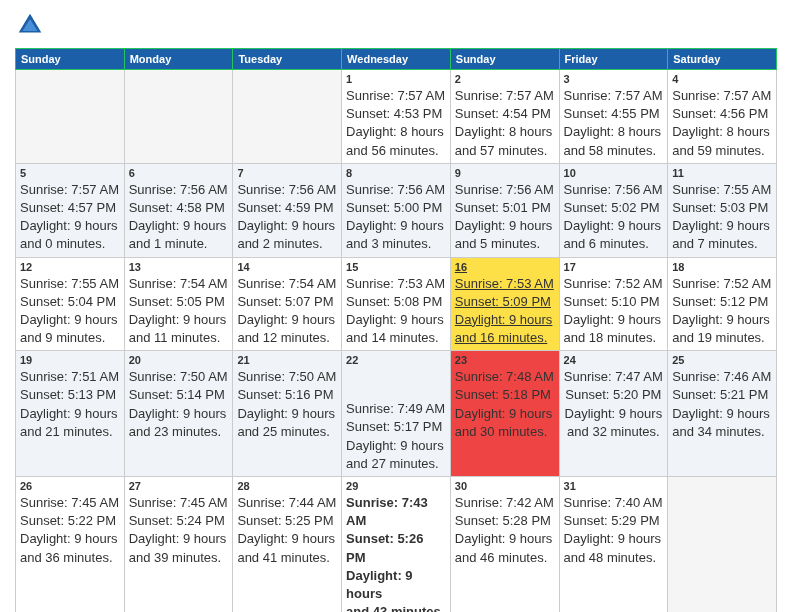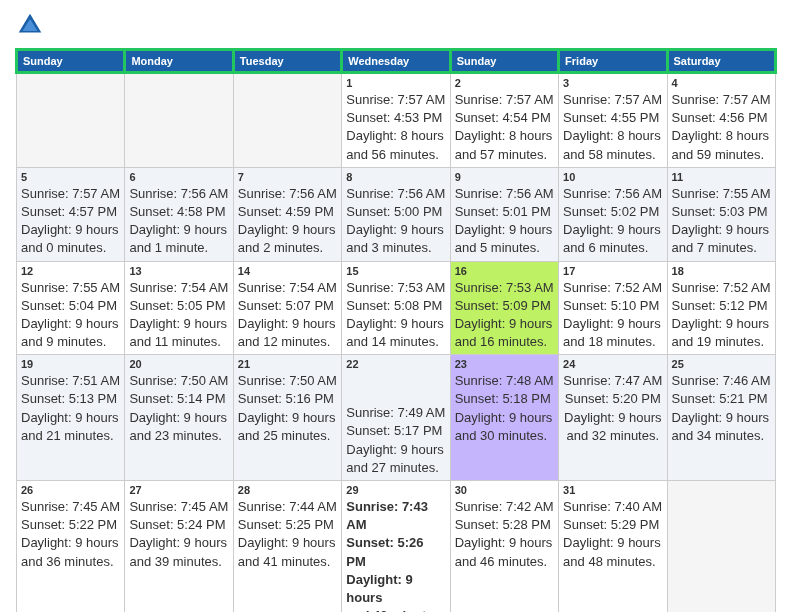--- a/index.html
+++ b/index.html
@@ -62,21 +62,21 @@
       border-collapse: collapse;
       table-layout: fixed;
     }
     .calendar th {
       background: #1a5fa8;
       color: #fff;
       font-size: 11px;
       font-weight: bold;
       padding: 4px 5px;
       text-align: left;
-      border: 3px solid #22c55e;
+      border: 1px solid #22c55e;
     }
     .calendar td {
       border: 1px solid #ccc;
       vertical-align: top;
       padding: 3px 4px;
       height: 80px;
       font-size: 9px;
       color: #333;
       background: #fff;
     }
@@ -237,21 +237,21 @@
 Daylight: 9 hours
 and 12 minutes.</div>
           </td>
           <td style="background: rgb(255, 255, 255);">
             <div class="day-number">15</div>
             <div class="day-info" style="white-space: pre-line;">Sunrise: 7:53 AM
 Sunset: 5:08 PM
 Daylight: 9 hours
 and 14 minutes.</div>
           </td>
-          <td style="background: #bef264;">
+          <td style="background: #fde047; text-decoration: underline;">
             <div class="day-number">16</div>
             <div class="day-info" style="white-space: pre-line;">Sunrise: 7:53 AM
 Sunset: 5:09 PM
 Daylight: 9 hours
 and 16 minutes.</div>
           </td>
           <td style="background: rgb(255, 255, 255);">
             <div class="day-number">17</div>
             <div class="day-info" style="white-space: pre-line;">Sunrise: 7:52 AM
 Sunset: 5:10 PM
@@ -288,21 +288,21 @@
 Daylight: 9 hours
 and 25 minutes.</div>
           </td>
           <td style="background: rgb(240, 244, 248);">
             <div class="day-number">22</div>
             <div class="day-info" style="white-space: pre-line; margin-top: 34px;">Sunrise: 7:49 AM
 Sunset: 5:17 PM
 Daylight: 9 hours
 and 27 minutes.</div>
           </td>
-          <td style="background: #c4b5fd;">
+          <td style="background: #ef4444;">
             <div class="day-number">23</div>
             <div class="day-info" style="white-space: pre-line;">Sunrise: 7:48 AM
 Sunset: 5:18 PM
 Daylight: 9 hours
 and 30 minutes.</div>
           </td>
           <td style="background: rgb(240, 244, 248);">
             <div class="day-number">24</div>
             <div class="day-info" style="white-space: pre-line; text-align: center;">Sunrise: 7:47 AM
 Sunset: 5:20 PM

